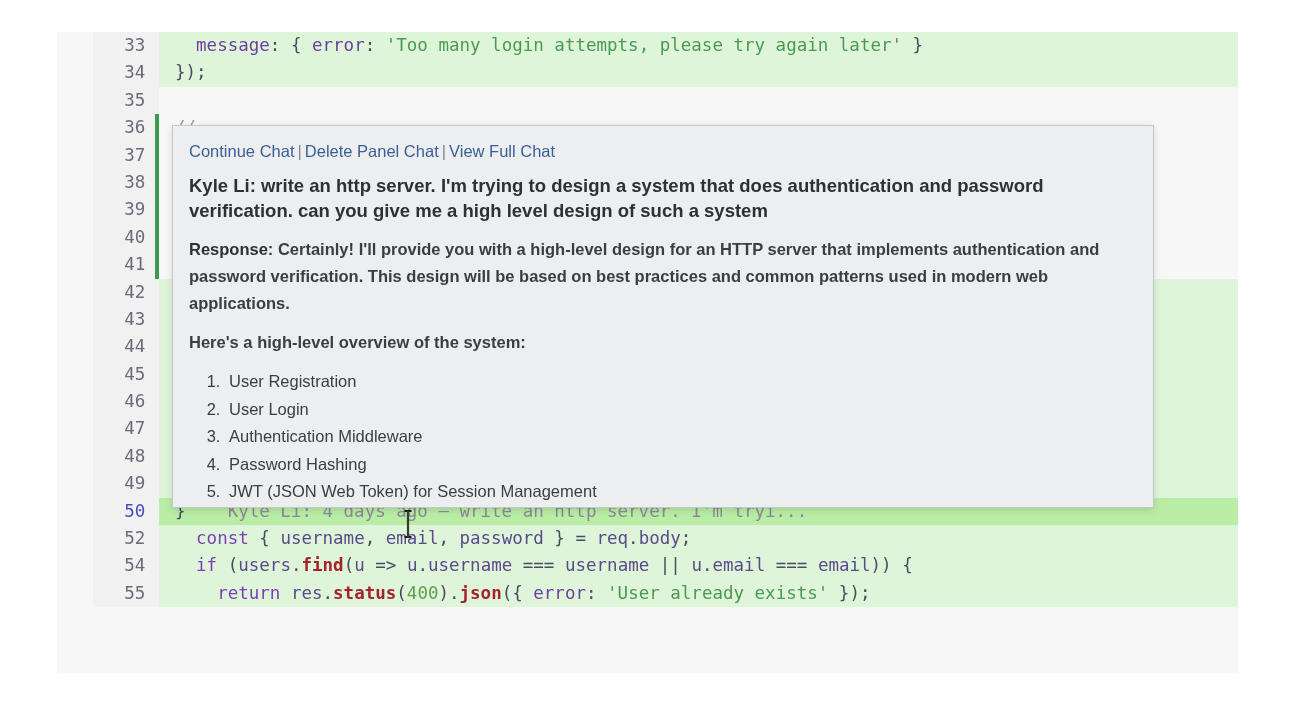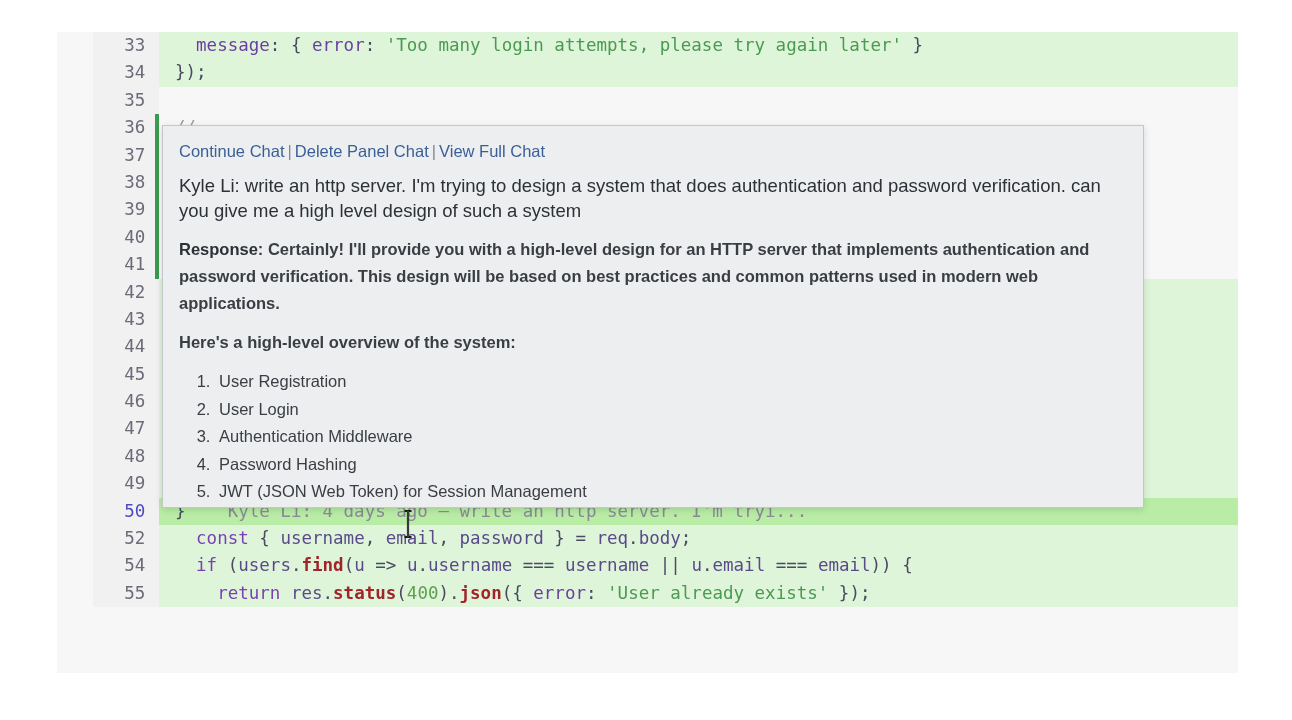--- a/index.html
+++ b/index.html
@@ -108,21 +108,21 @@
   .codelens {
     color: #8a8a95;
     font-family: "DejaVu Sans Mono", monospace;
     font-size: 17.5px;
     text-align: right;
   }
 
   
   #hover-panel {
     position: absolute;
-    left: 162px;
+    left: 172px;
     top: 125px;
     width: 982px;
     height: 383px;
     background: #eceef0;
     border: 1px solid #c4c6cb;
     box-shadow: 0 2px 7px rgba(0,0,0,0.13);
     padding: 14px 12px 0 16px;
     overflow: hidden;
     font-family: "Liberation Sans", sans-serif;
   }
@@ -136,21 +136,21 @@
   }
   #panel-actions a {
     color: #3a5f96;
     text-decoration: none;
     cursor: pointer;
   }
   #panel-actions .sep { color: #7d8894; padding: 0 3px; }
 
   #panel-question {
     font-size: 18.5px;
-    font-weight: normal;
+    font-weight: bold;
     color: #2d3136;
     line-height: 24.5px;
     margin: 0 0 13px 0;
     max-width: 930px;
   }
 
   .panel-para {
     font-size: 16.5px;
     color: #3a3e43;
     line-height: 27px;

